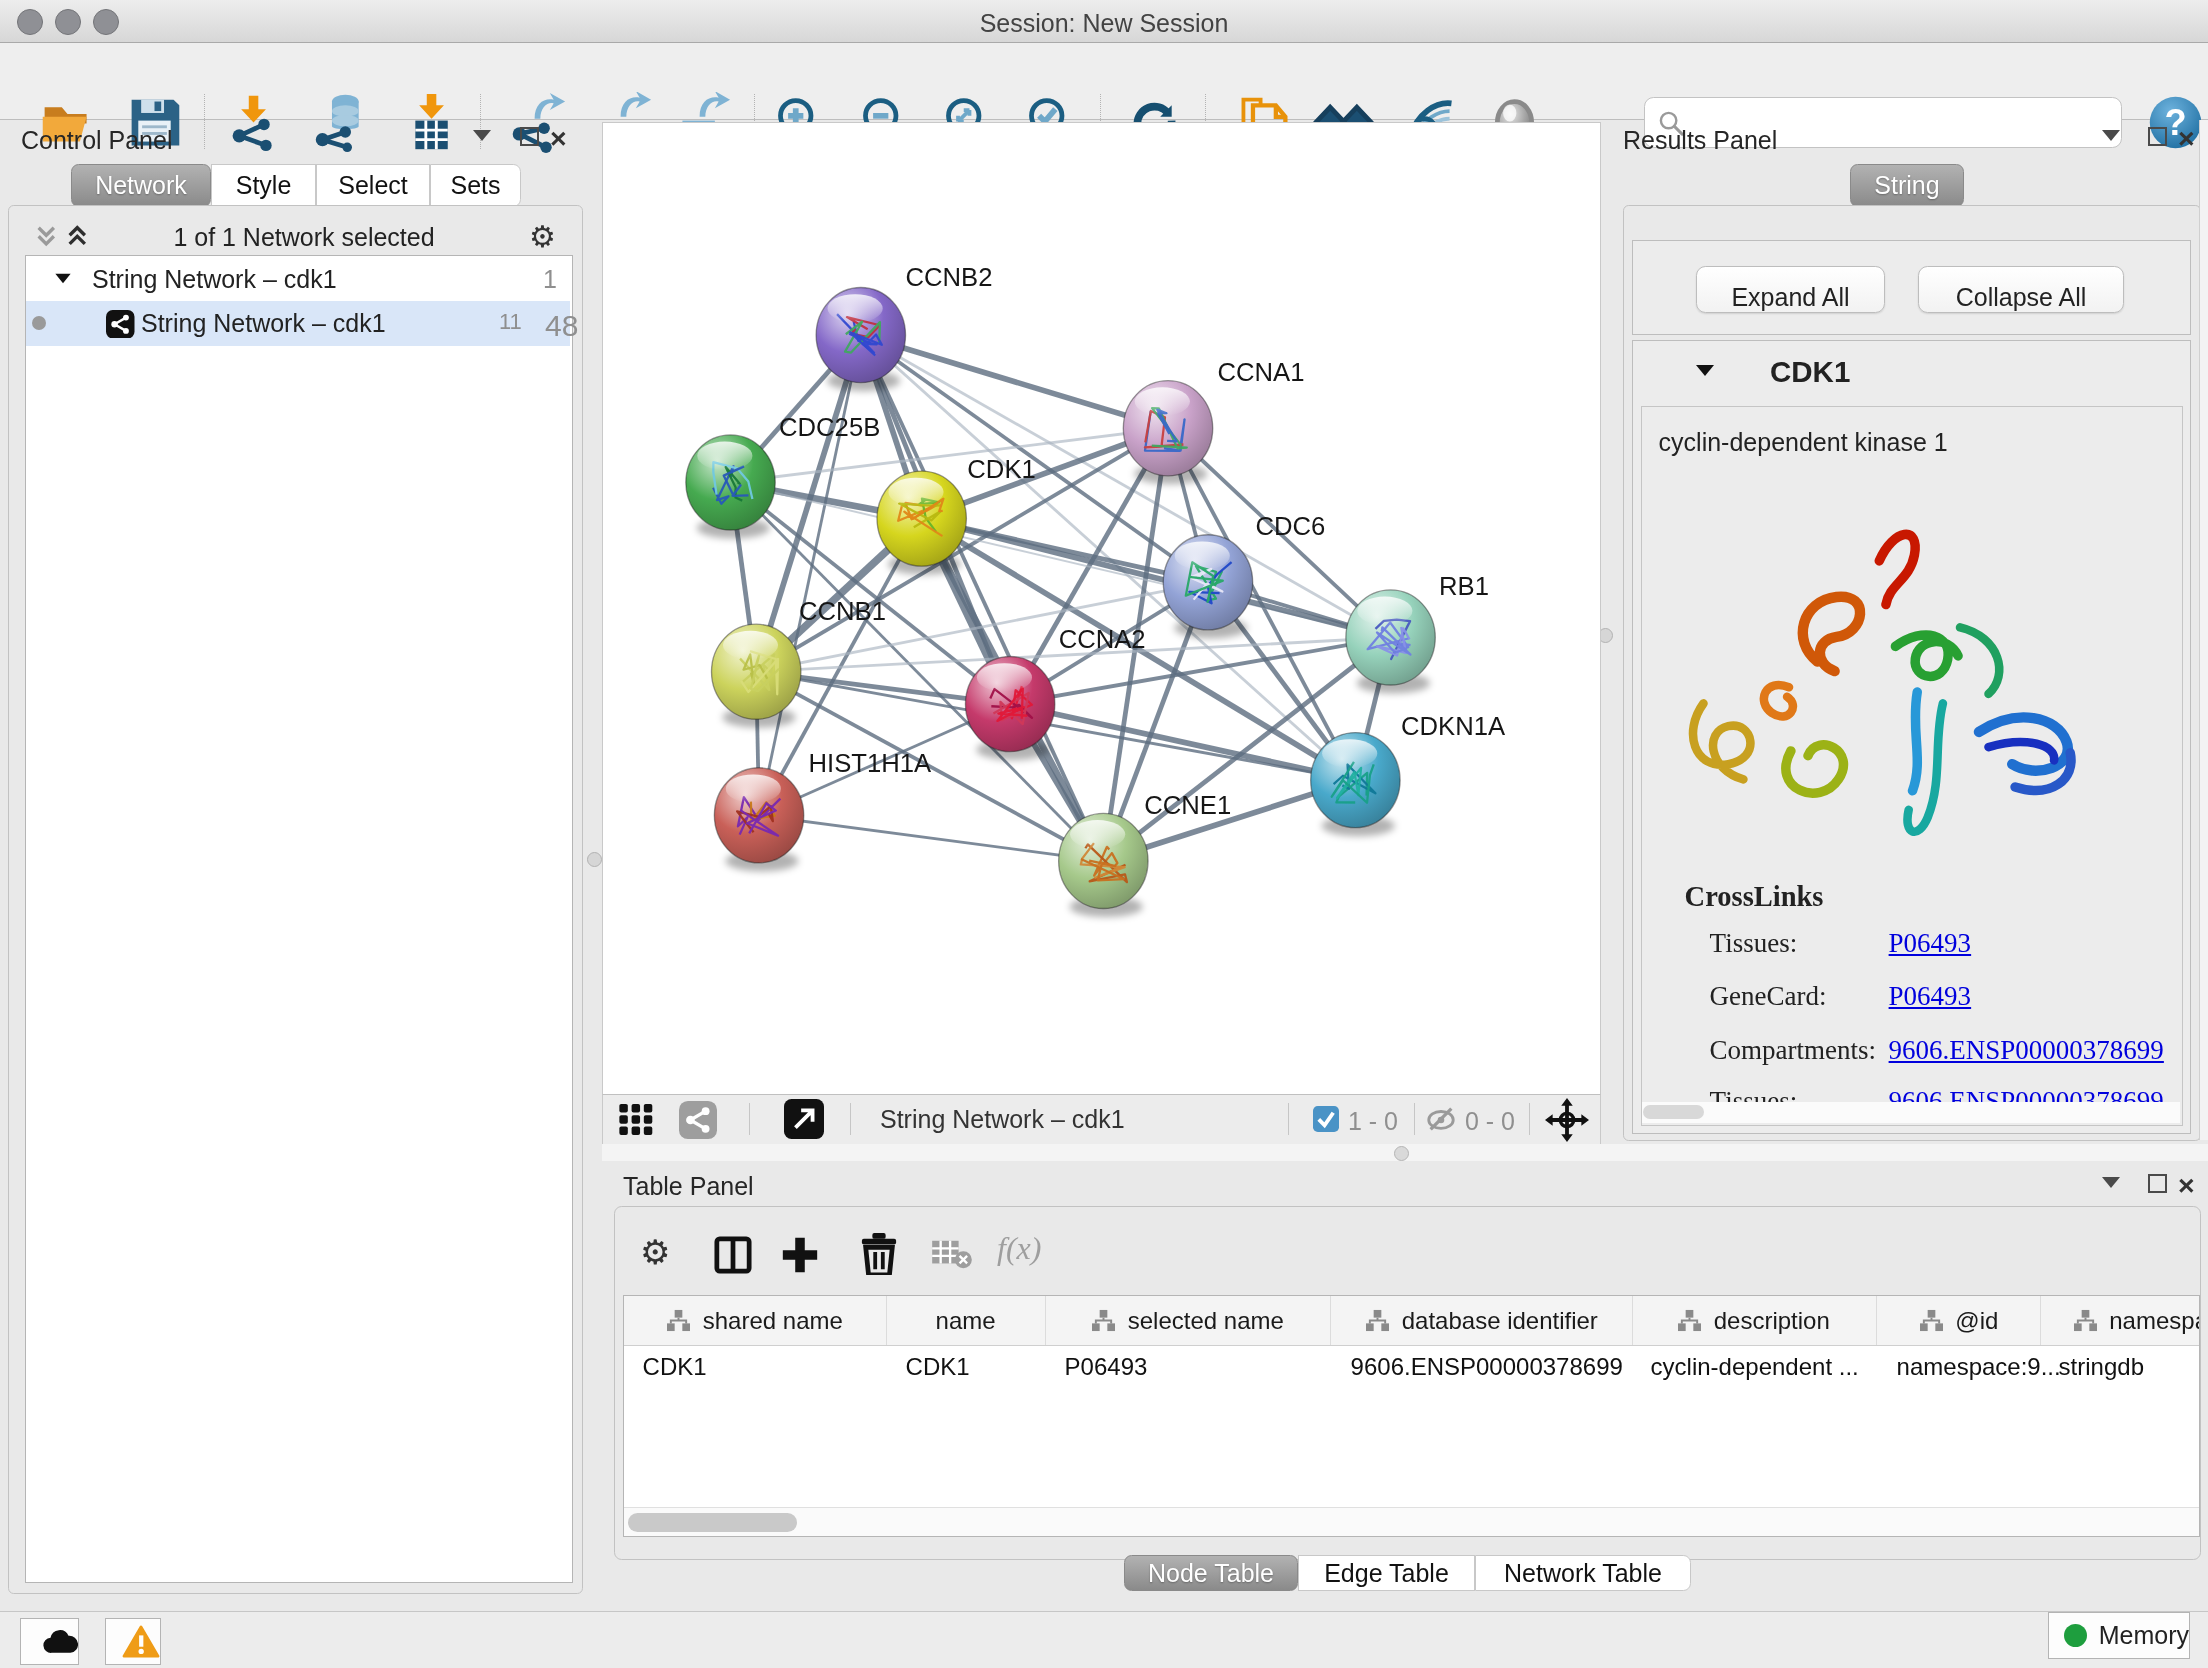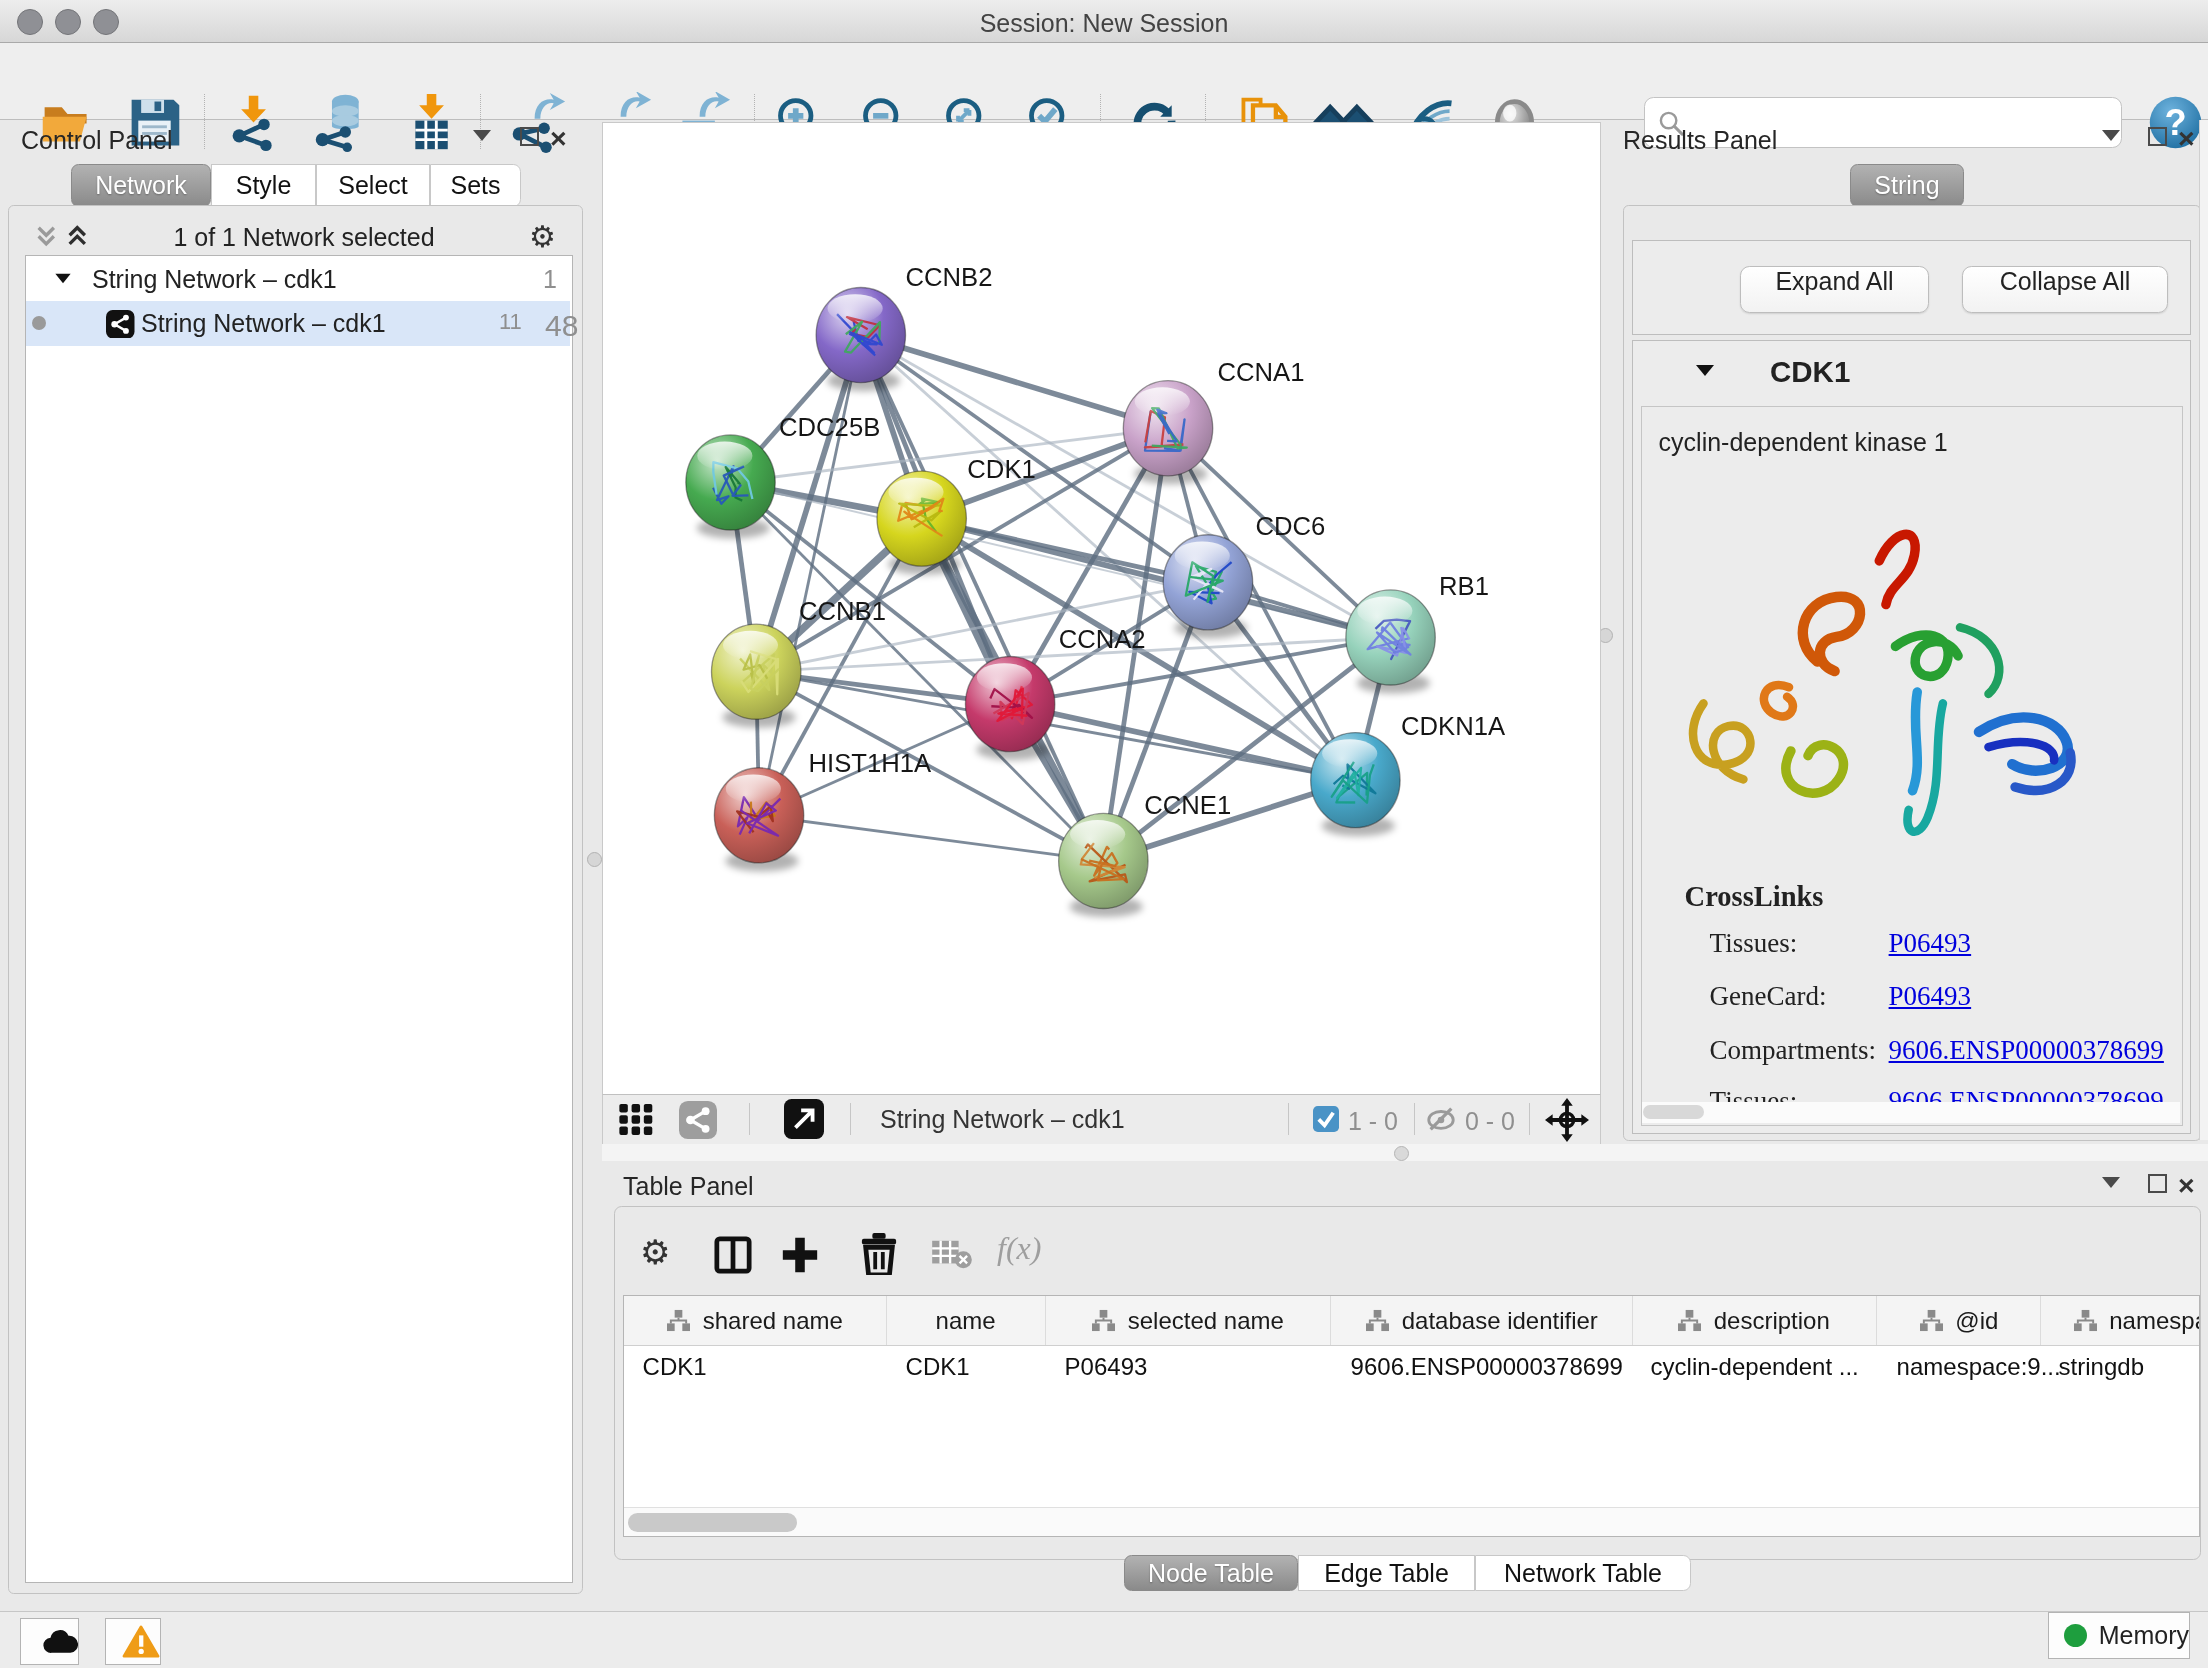--- a/index.html
+++ b/index.html
@@ -18,21 +18,21 @@
   .ptitle{font-size:25px;color:#262626;}
   .wtri{width:0;height:0;border-left:9.5px solid transparent;border-right:9.5px solid transparent;border-top:11.4px solid #4a4a4a;display:inline-block;}
   .wbox{width:15px;height:15px;border:2.4px solid #4a4a4a;display:inline-block;}
   .wx{font-size:28.5px;font-weight:bold;color:#333;line-height:19px;}
   .tab{position:absolute;height:43px;box-sizing:border-box;background:#fff;border:1px solid #c8c8c8;font-size:25px;display:flex;align-items:center;justify-content:center;color:#111;cursor:pointer;}
   .tab.sel{background:linear-gradient(#b2b2b2,#8a8a8a);border-color:#8a8a8a;color:#fff;text-shadow:0 1px 1.9px rgba(0,0,0,.3);}
   .graybox{background:#e9e9e9;border:1px solid #c2c2c2;border-radius:5.7px;}
   .whitebox{background:#fff;border:1px solid #b5b5b5;}
   .gearglyph{font-size:30px;color:#333;}
   .graytxt{color:#8f8f8f;}
-  .btn{background:linear-gradient(#ffffff,#f2f2f2);border:1px solid #bdbdbd;border-radius:9.5px;font-size:25px;display:flex;align-items:flex-start;justify-content:center;box-shadow:0 1px 1.9px rgba(0,0,0,.12);cursor:pointer;margin-left:44px;}
+  .btn{background:linear-gradient(#ffffff,#f2f2f2);border:1px solid #bdbdbd;border-radius:9.5px;font-size:25px;display:flex;align-items:flex-end;justify-content:center;box-shadow:0 1px 1.9px rgba(0,0,0,.12);cursor:pointer;}
   .serif{font-family:"Liberation Serif",serif;}
   a.xlink{color:#0000dd;text-decoration:underline;}
   .hdrcell{position:absolute;top:0;height:49px;display:flex;align-items:center;justify-content:center;gap:11.4px;font-size:24px;color:#1a1a1a;box-sizing:border-box;border-right:1px solid #dcdcdc;}
   .rowcell{position:absolute;top:49px;height:44px;display:flex;align-items:center;padding-left:19px;font-size:24px;color:#111;box-sizing:border-box;}
   .footersep{position:absolute;top:1103px;height:32px;width:0;border-left:1px solid #c6c6c6;}
   .sbbtn{background:#fdfdfd;border:1.9px solid #b4b4b4;display:flex;align-items:center;justify-content:flex-end;cursor:pointer;}
   text{font-family:"Liberation Sans",sans-serif;}
 </style>
 </head>
 <body>

